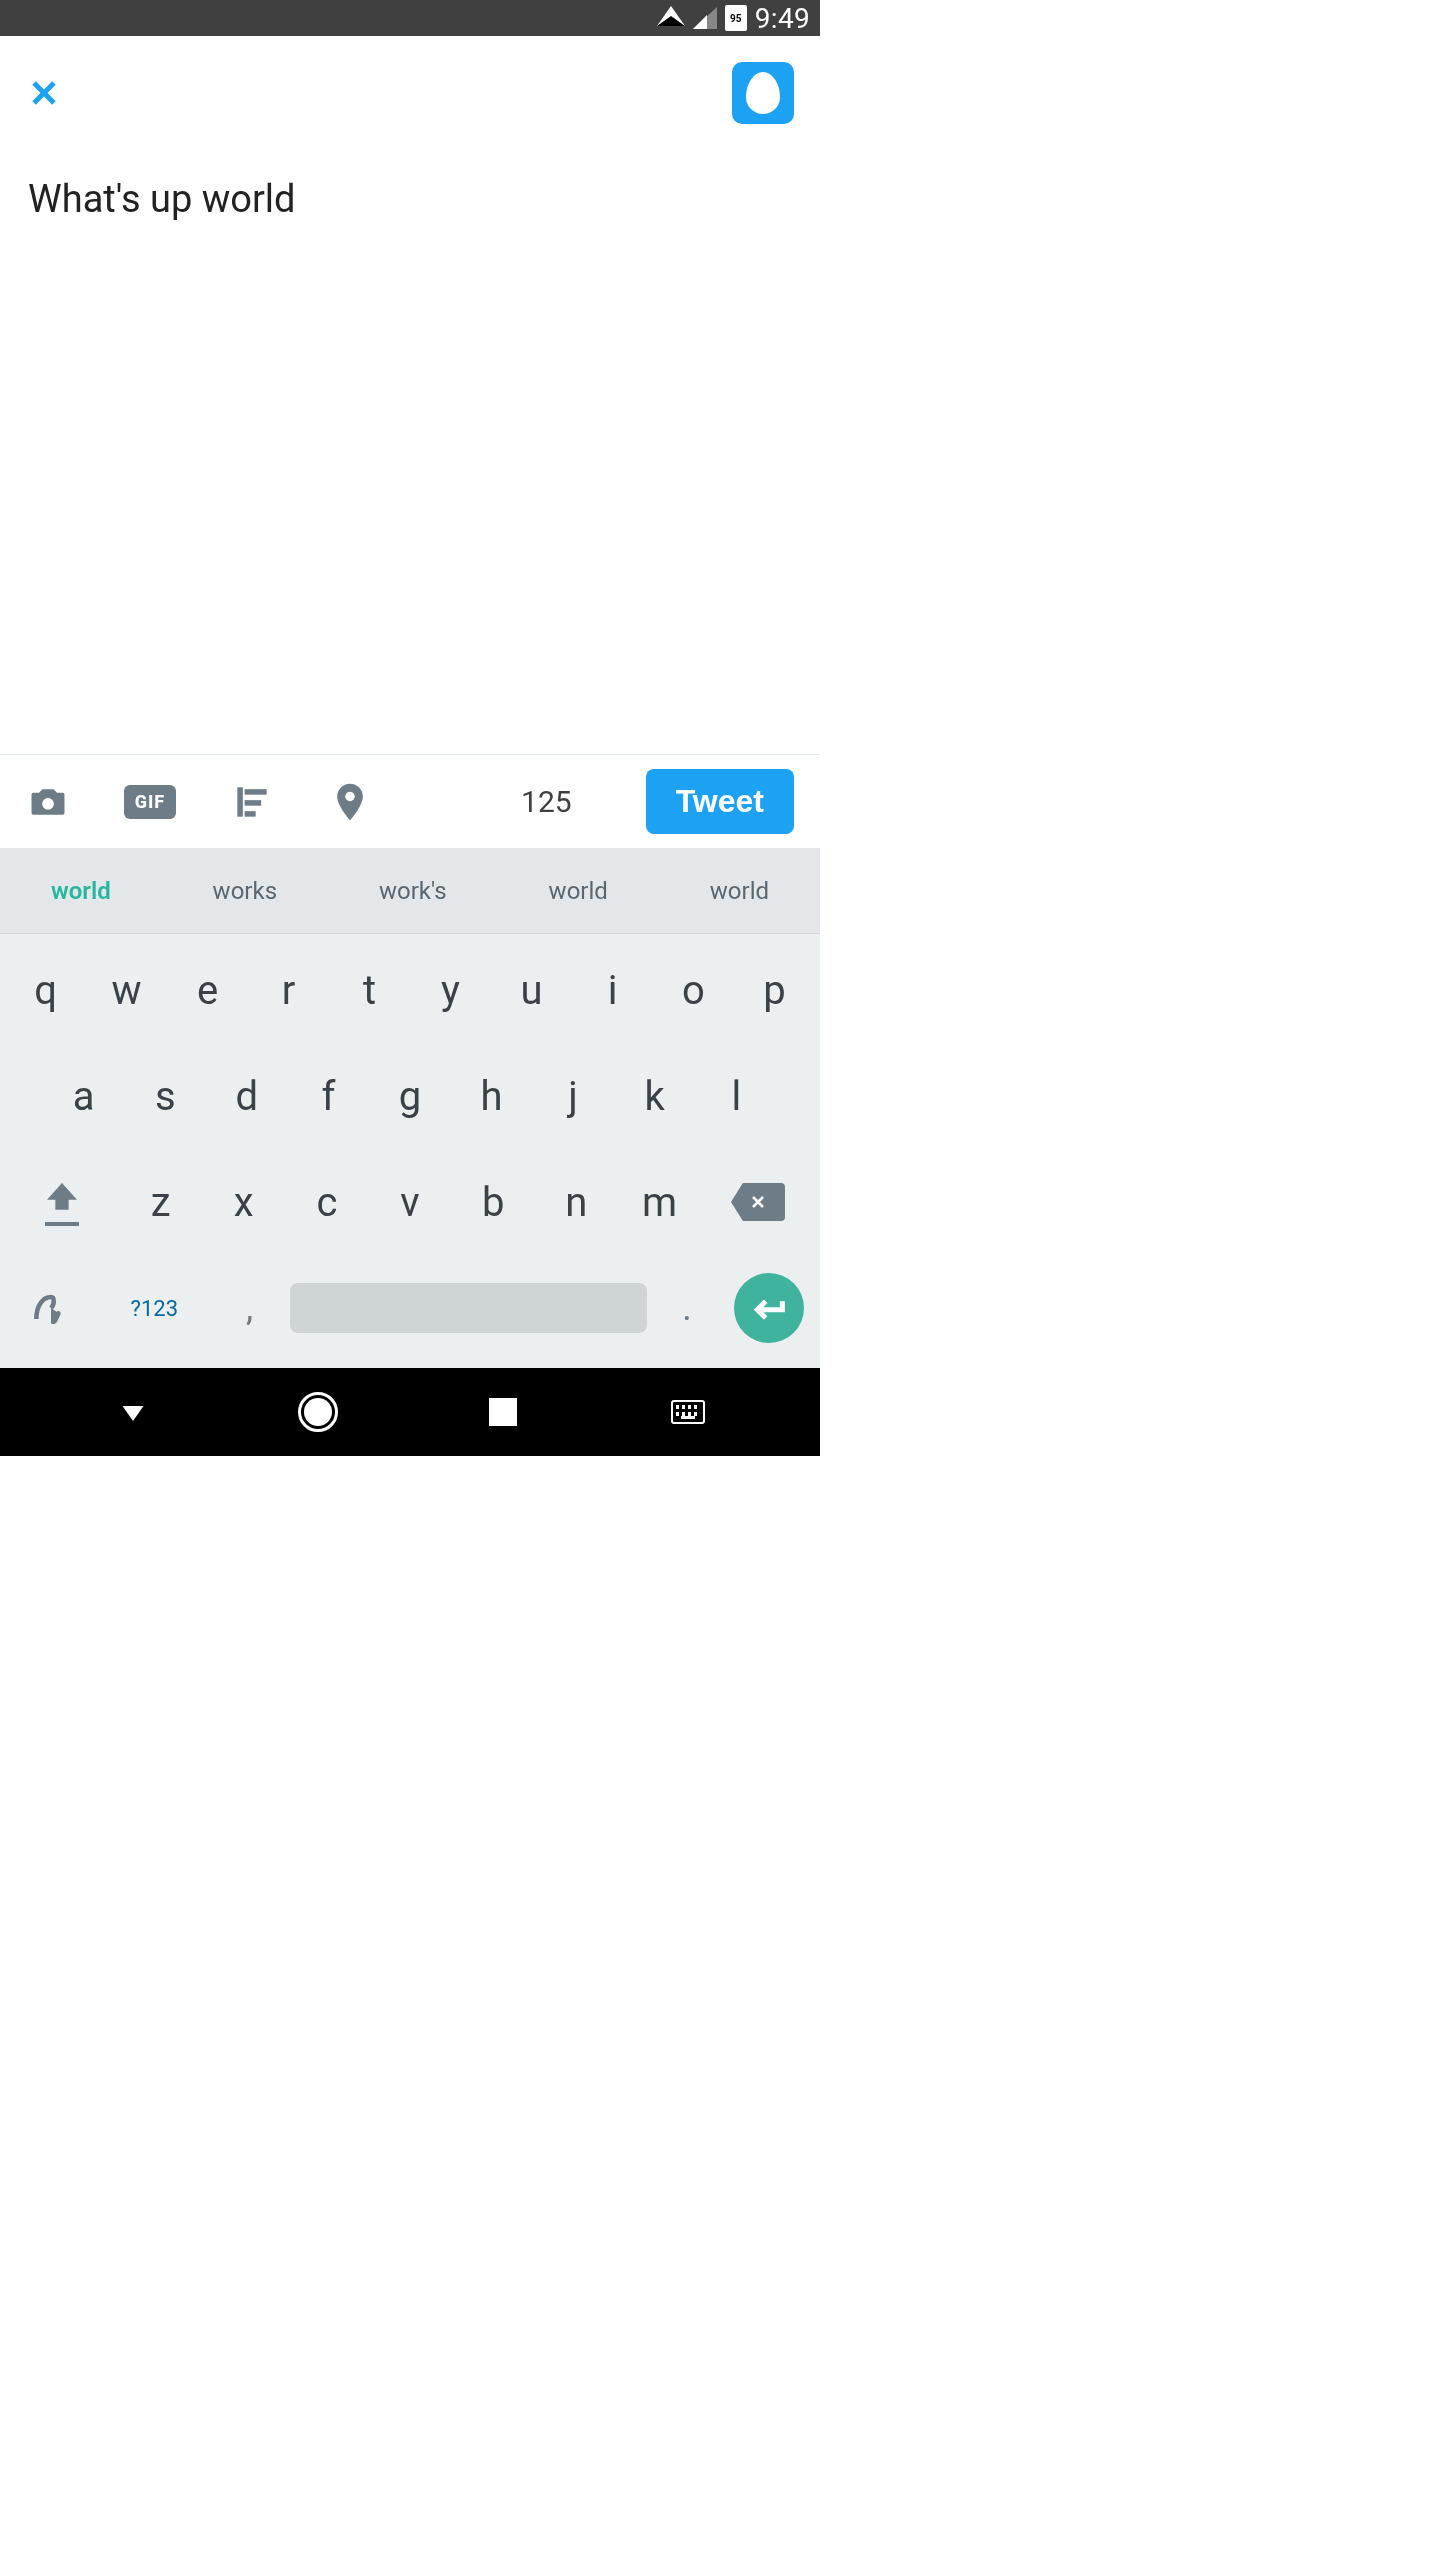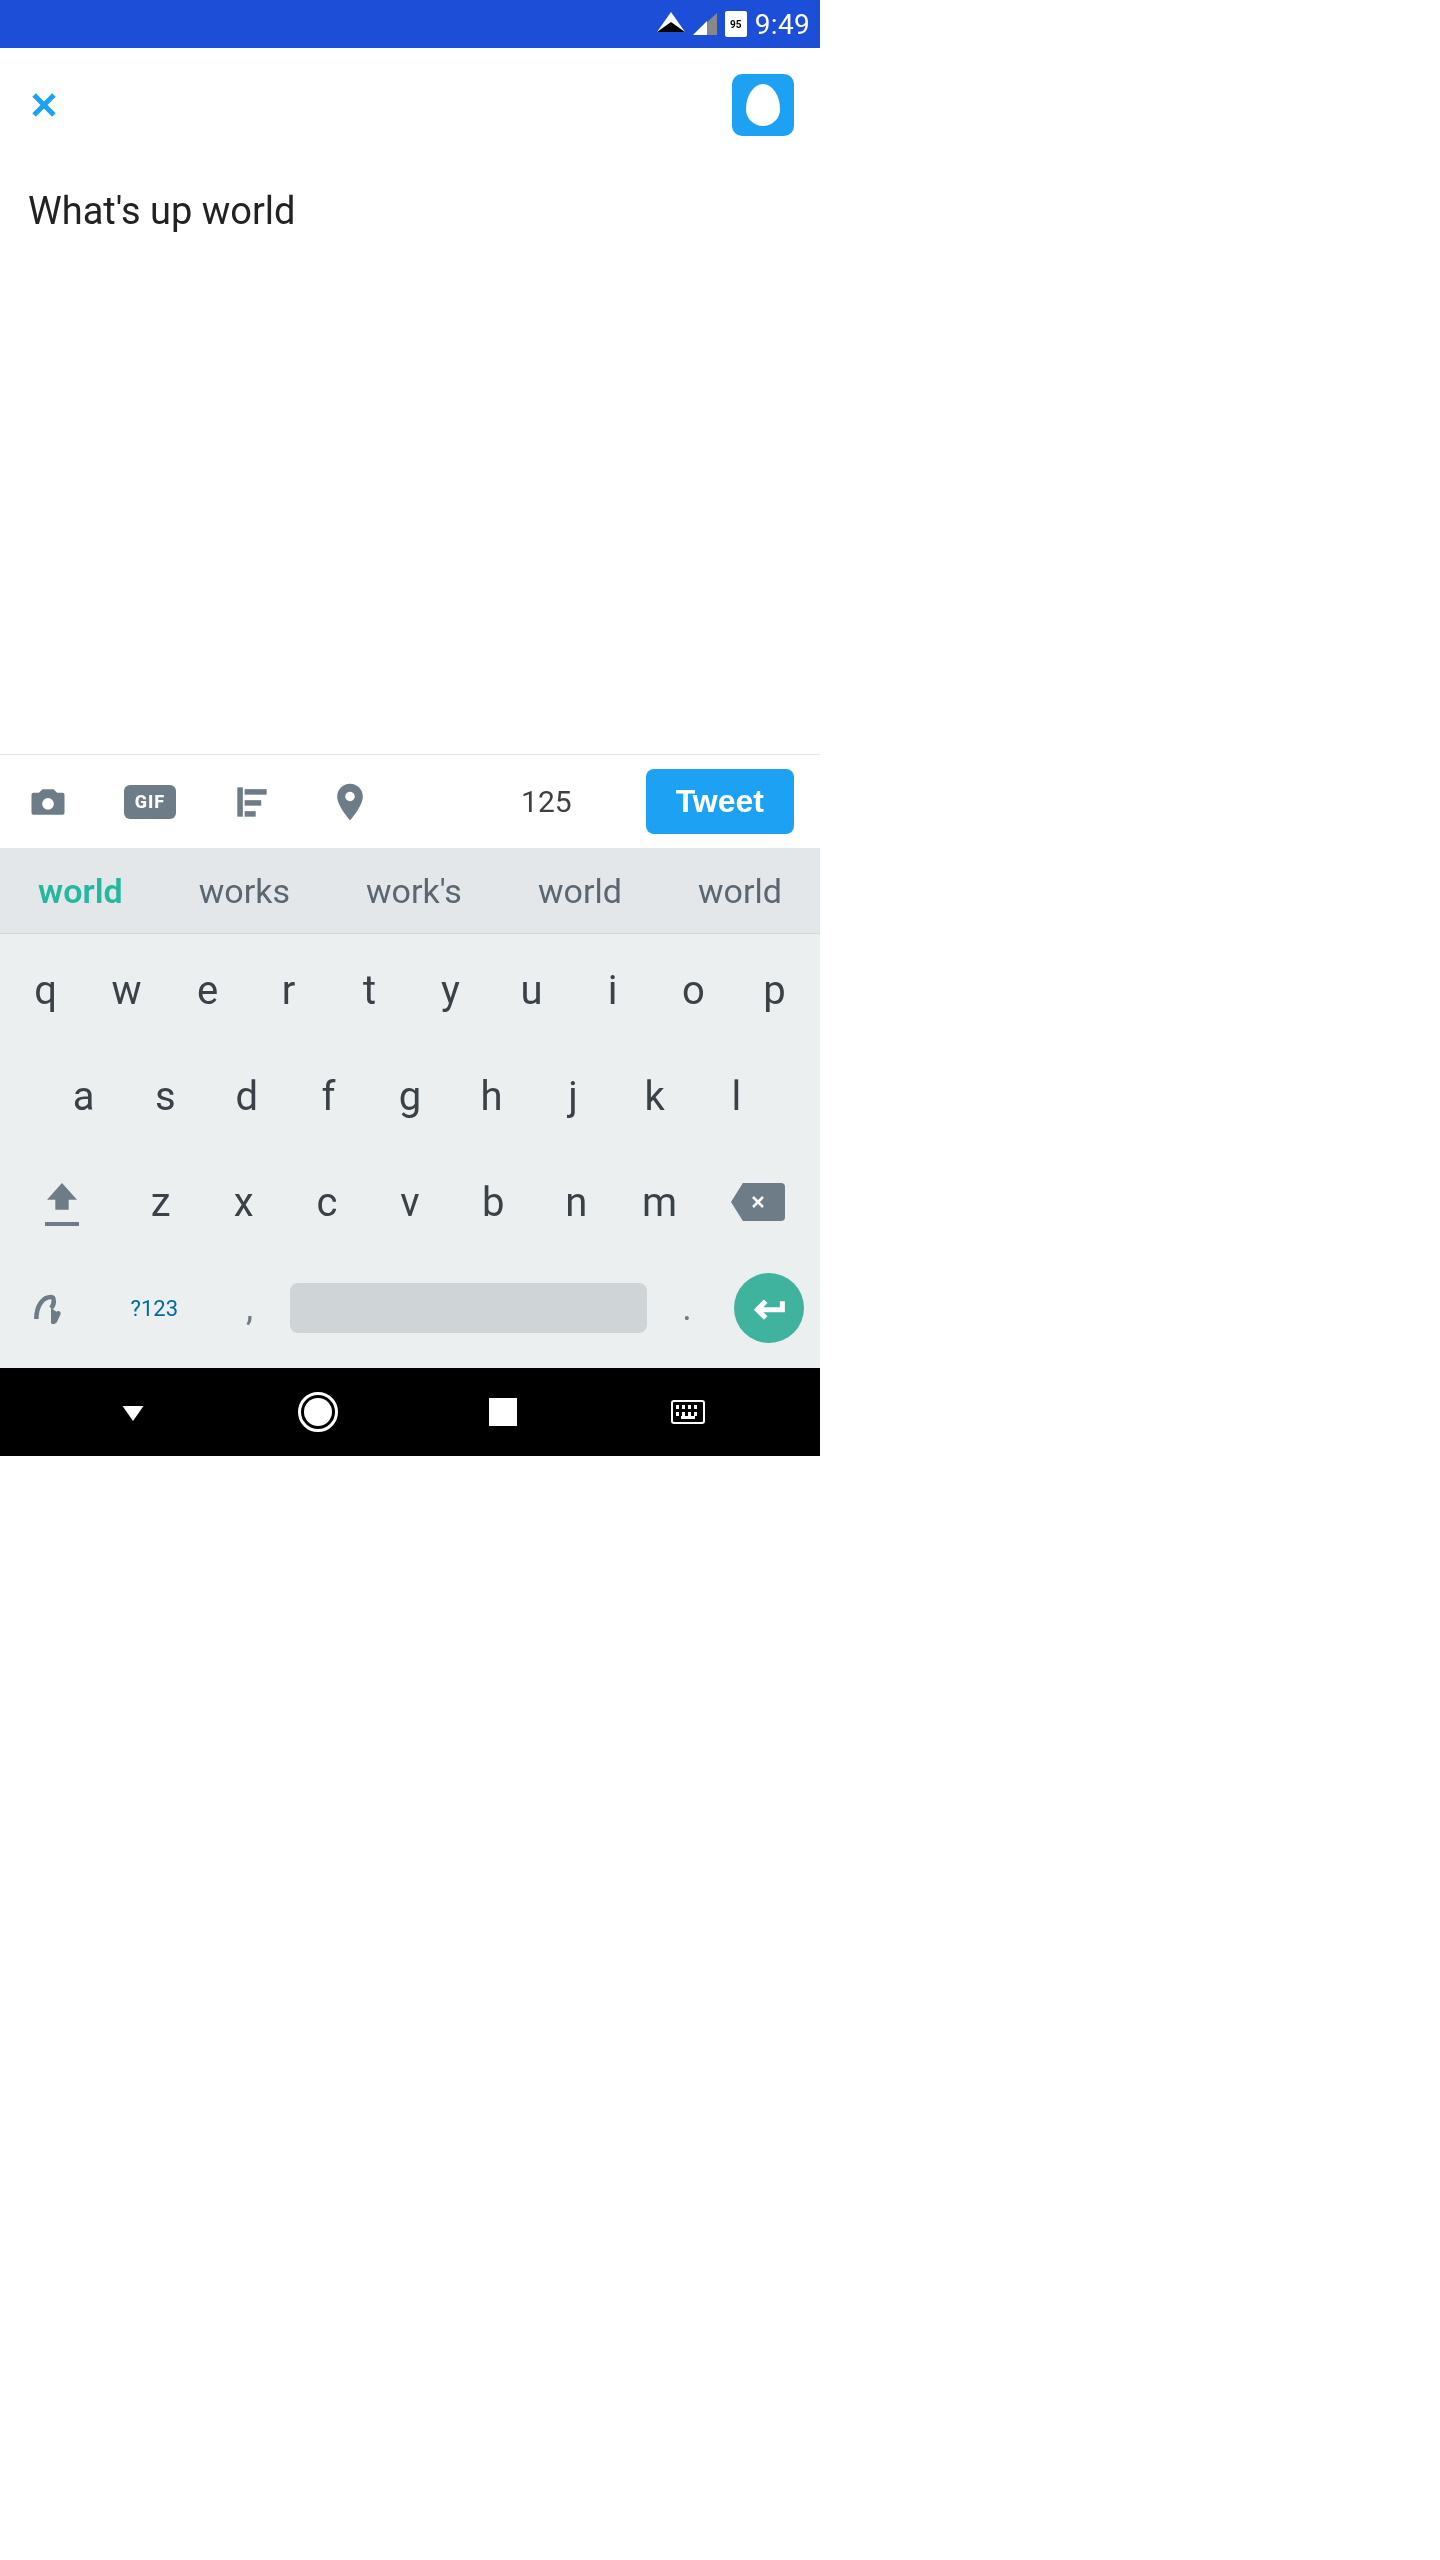--- a/index.html
+++ b/index.html
@@ -1,20 +1,20 @@
 <!DOCTYPE html>
 <html><head>
 <meta charset="utf-8">
 <style>
   * { box-sizing: border-box; margin: 0; padding: 0; }
   html, body { width: 820px; height: 1456px; font-family: -apple-system, Roboto, "Helvetica Neue", Arial, sans-serif; overflow: hidden; }
   body { display: flex; flex-direction: column; background: #fff; }
 
   
-  .status-bar { background: #1d4ed8; color: #fff; height: 48px; display: flex; align-items: center; justify-content: flex-end; padding: 0 10px 0 0; gap: 8px; }
+  .status-bar { background: #404040; color: #fff; height: 36px; display: flex; align-items: center; justify-content: flex-end; padding: 0 10px 0 0; gap: 8px; }
   .status-bar .battery { position: relative; width: 22px; height: 26px; border: 2px solid #fff; border-radius: 2px; background: #fff; display:flex; align-items:center; justify-content:center; }
   .status-bar .battery .pct { position: relative; font-size: 10px; font-weight: 700; color: #000; }
   .status-bar .clock { font-size: 28px; font-weight: 400; letter-spacing: 0.3px; }
   .wifi { width: 0; height: 0; border-left: 14px solid transparent; border-right: 14px solid transparent; border-bottom: 20px solid #fff; position: relative; top: -2px; }
   .wifi::after { content:""; position:absolute; left:-14px; top:10px; width:0;height:0; border-left:14px solid transparent; border-right:14px solid transparent; border-bottom:10px solid #000; }
   .signal { width: 0; height: 0; border-left: 24px solid transparent; border-bottom: 22px solid #888; position: relative; }
   .signal::after { content:""; position:absolute; left:-24px; bottom:-22px; width:0;height:0; border-left:14px solid transparent; border-bottom:14px solid #fff; }
 
   
   .app-header { display: flex; align-items: center; justify-content: space-between; padding: 18px 26px 0 26px; height: 96px; }
@@ -31,21 +31,21 @@
   .compose-toolbar { height: 94px; border-top: 1px solid #e1e8ed; display:flex; align-items:center; padding: 3px 26px; gap: 54px; }
   .toolbar-icon { color:#6e7c87; display:flex; align-items:center; justify-content:center; cursor:pointer; }
   .toolbar-icon svg { width: 44px; height: 44px; }
   .gif-chip { background:#6e7c87; color:#fff; border-radius:6px; font-size:18px; font-weight:800; letter-spacing:1px; width:52px; height:34px; display:flex; align-items:center; justify-content:center; }
   .toolbar-spacer { flex:1; }
   .char-count { color:#404040; font-size:30px; margin-right: 20px; }
   .tweet-btn { background:#1DA1F2; color:#fff; border:none; border-radius:8px; font-size:32px; font-weight:600; padding: 14px 30px; cursor:pointer; }
 
   
   .suggestion-strip { height: 86px; background:#e3e7e9; display:flex; align-items:center; justify-content: space-around; border-bottom:1px solid #d4d9db; }
-  .suggestion { font-size:34px; color:#5b6770; cursor:pointer; }
+  .suggestion { font-size:24px; color:#5b6770; cursor:pointer; }
   .suggestion.primary { color:#25b79f; font-weight:600; }
 
   
   .keyboard { background:#eceff0; padding: 10px 8px 14px 8px; display:flex; flex-direction:column; gap: 14px; }
   .kb-row { display:flex; justify-content:center; gap: 6px; }
   .key { flex:1; height: 92px; display:flex; align-items:center; justify-content:center; font-size:40px; color:#3a4147; cursor:pointer; border-radius:6px; user-select:none; }
   .row2 { padding: 0 38px; }
   .shift-key, .backspace-key { flex: 1.4; color:#6e7c87; }
   .shift-key svg, .backspace-key svg { width: 40px; height: 40px; }
   .shift-key .underline { width:34px; height:4px; background:#6e7c87; margin-top:4px; }

